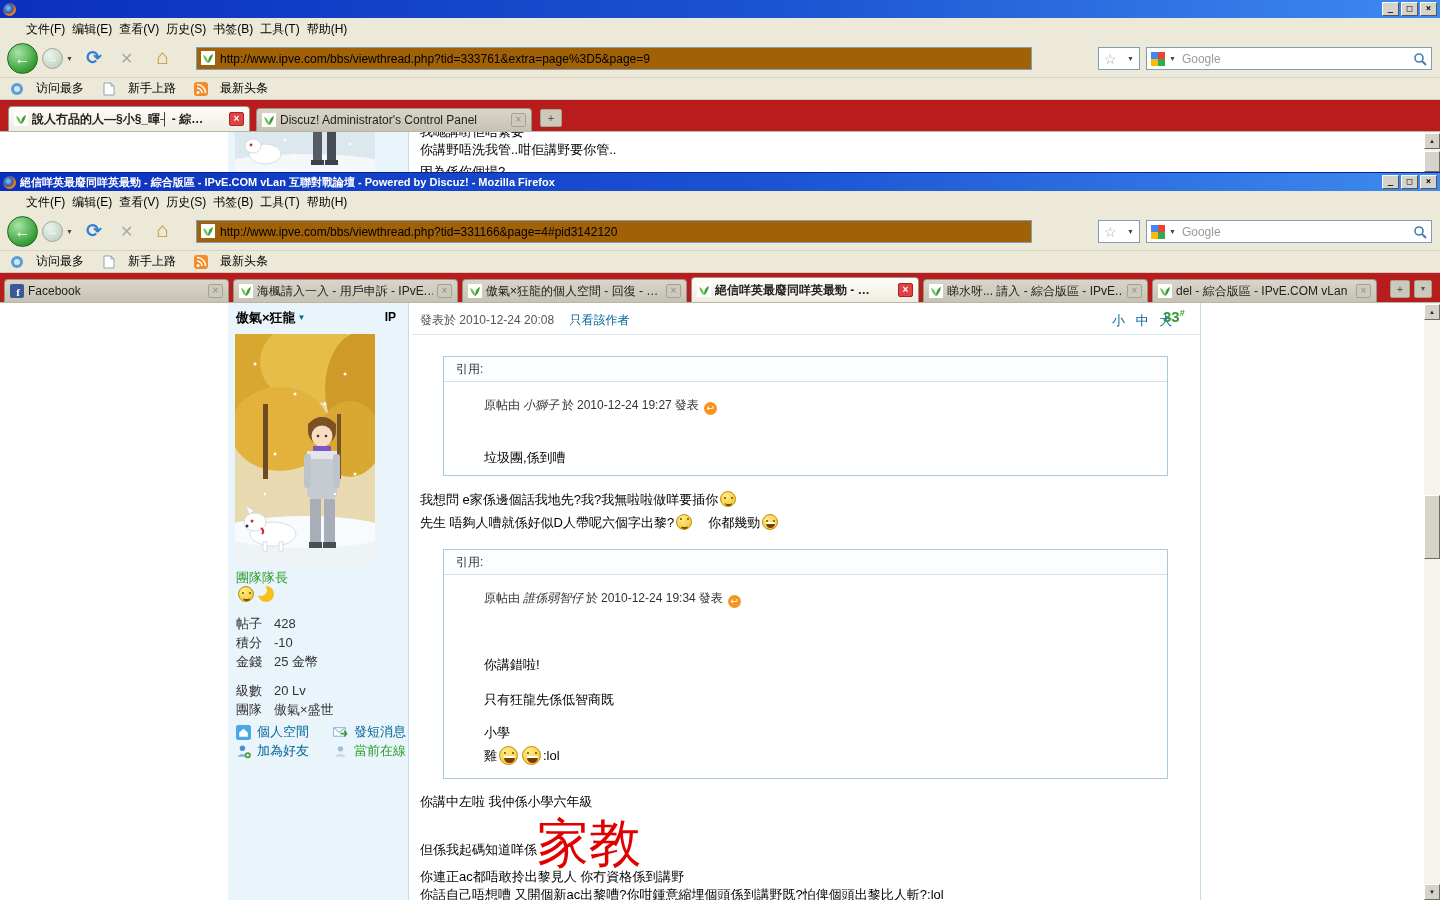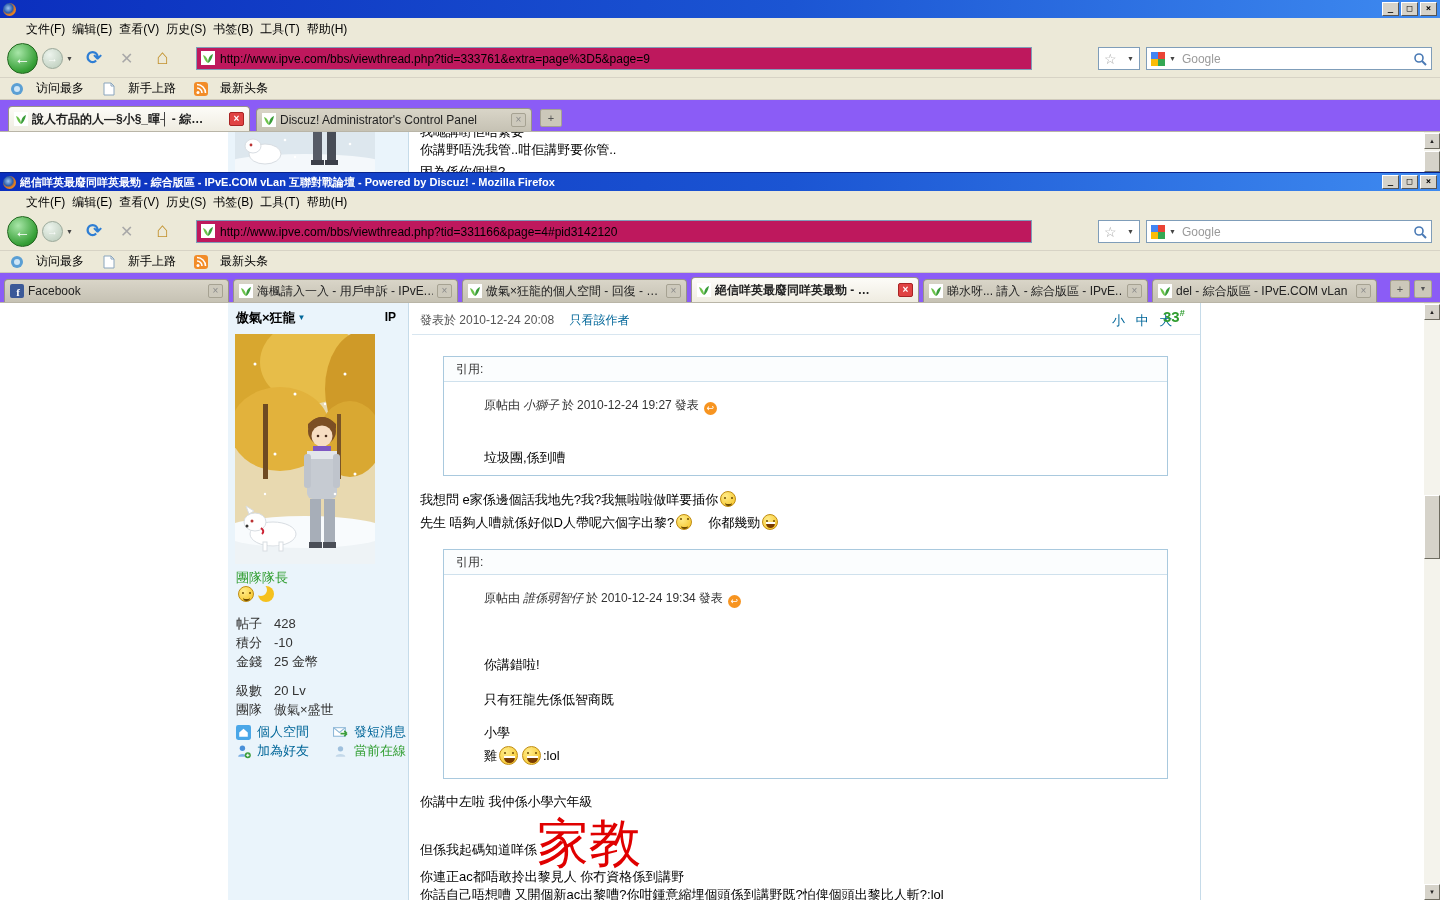--- a/index.html
+++ b/index.html
@@ -22,21 +22,21 @@
   .backbtn{position:absolute;left:7px;top:3px;width:31px;height:31px;border-radius:50%;
     background:radial-gradient(circle at 35% 30%,#a8e6a8,#37a037 68%,#1e7a1e);border:1px solid #22661f;
     color:#fff;font-size:16px;font-weight:bold;text-align:center;line-height:29px;}
   .fwdbtn{position:absolute;left:42px;top:8px;width:21px;height:21px;border-radius:50%;
     background:radial-gradient(circle at 35% 30%,#edf4ed,#b7c9b7);border:1px solid #9aa89a;
     color:#fcfefc;font-size:11px;font-weight:bold;text-align:center;line-height:19px;}
   .navdrop{position:absolute;left:66px;top:15px;font-size:7px;color:#444;}
   .reload{position:absolute;left:86px;top:6px;font-size:19px;color:#2e7ed4;font-weight:bold;}
   .stopx{position:absolute;left:120px;top:9px;font-size:16px;color:#a8a8a8;font-weight:bold;}
   .homebtn{position:absolute;left:156px;top:5px;font-size:21px;color:#c2922e;}
-  .urlbox{position:absolute;left:196px;top:7px;width:836px;height:23px;background:#be185d;border:1px solid #7f9db9;
+  .urlbox{position:absolute;left:196px;top:7px;width:836px;height:23px;background:#a16207;border:1px solid #7f9db9;
     display:flex;align-items:center;}
   .favicon{width:15px;height:15px;margin:0 4px;flex:none;}
   .urlinput{flex:1;border:none;outline:none;font-size:12px;color:#000;height:18px;padding:0;background:transparent;font-family:inherit;}
   .starbox{position:absolute;left:1098px;top:7px;width:42px;height:23px;background:#fff;border:1px solid #7f9db9;
     display:flex;align-items:center;justify-content:space-between;padding:0 5px;}
   .star{color:#a8a8a8;font-size:14px;line-height:14px;}
   .tinydrop{font-size:7px;color:#444;}
   .searchbox{position:absolute;left:1146px;top:7px;width:286px;height:23px;background:#fff;border:1px solid #7f9db9;
     display:flex;align-items:center;padding-left:4px;}
   .glogo{width:14px;height:14px;display:grid;grid-template-columns:7px 7px;flex:none;}
@@ -44,21 +44,21 @@
   .glogo i:nth-child(1){background:#4285f4;}.glogo i:nth-child(2){background:#ea4335;}
   .glogo i:nth-child(3){background:#fbbc05;}.glogo i:nth-child(4){background:#34a853;}
   .sdrop{font-size:7px;color:#444;margin:0 4px;}
   .sinput{flex:1;border:none;outline:none;font-size:12px;color:#444;padding:0 2px;background:transparent;font-family:inherit;}
   .sinput::placeholder{color:#9a9a9a;}
   .mag{flex:none;margin-right:4px;width:14px;height:14px;}
   .bookbar{position:absolute;left:0;right:0;top:78px;height:22px;background:#ece9d8;
     display:flex;align-items:center;gap:10px;padding-left:6px;font-size:12px;border-bottom:1px solid #cfcabb;}
   .bmk{display:flex;align-items:center;gap:12px;padding:0 4px;}
   .bmi{width:14px;height:14px;flex:none;}
-  .tabstrip{position:absolute;left:0;right:0;background:#8b5cf6;border-bottom:1px solid #b9b5a7;}
+  .tabstrip{position:absolute;left:0;right:0;background:#b91c1c;border-bottom:1px solid #b9b5a7;}
   .tab{position:absolute;bottom:0;height:23px;background:linear-gradient(#d9d5c8,#c6c2b4);
     border:1px solid #989488;border-bottom:none;border-radius:4px 4px 0 0;
     display:flex;align-items:center;padding:0 5px;font-size:12px;color:#222;overflow:hidden;}
   .tab.active{background:linear-gradient(#fdfcf8,#efece1);font-weight:bold;height:25px;}
   .tlabel{flex:1;white-space:nowrap;overflow:hidden;margin:0 4px;}
   .tclose{flex:none;width:15px;height:14px;border:1px solid #a6a292;background:#cdc9bc;color:#8a8a8a;
     font-size:10px;line-height:12px;text-align:center;border-radius:2px;}
   .tclose.red{background:#e04343;border-color:#a82424;color:#fff;font-weight:bold;}
   .tfav{width:14px;height:14px;flex:none;}
   .minibtn{position:absolute;bottom:4px;width:22px;height:18px;background:#ccc8ba;border:1px solid #a6a292;

